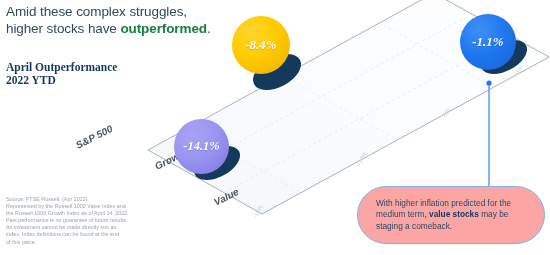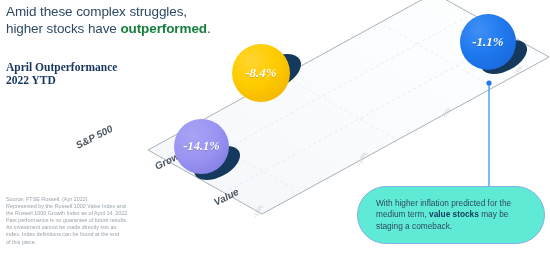--- a/index.html
+++ b/index.html
@@ -113,21 +113,21 @@
     align-items: center;
     justify-content: center;
     font-family: "Liberation Serif", serif;
     font-weight: bold;
     color: #ffffff;
     text-shadow: 0 1px 1px rgba(0,0,0,0.18);
     font-style: italic;
   }
 
   .bubble.yellow {
-    left: 232px; top: 44px;
+    left: 232px; top: 16px;
     width: 58px; height: 58px;
     font-size: 13px;
     background: radial-gradient(circle at 34% 28%, #ffd531 0%, #ffcc00 42%, #eeae00 100%);
   }
   .bubble.purple {
     left: 174px; top: 119px;
     width: 55px; height: 55px;
     font-size: 12.5px;
     background: radial-gradient(circle at 34% 28%, #a8a3f5 0%, #9b95f2 44%, #7d76e0 100%);
   }
@@ -140,21 +140,21 @@
 
   
   .callout {
     position: absolute;
     left: 357px;
     top: 186px;
     width: 188px;
     height: 58px;
     border: 1px solid #7fb3ea;
     border-radius: 29px;
-    background: #5eead4;
+    background: #fca5a5;
     display: flex;
     align-items: center;
     justify-content: center;
   }
   .callout p {
     font-family: "Liberation Sans", sans-serif;
     font-size: 8.3px;
     line-height: 11.4px;
     color: #2e4a63;
     text-align: left;

